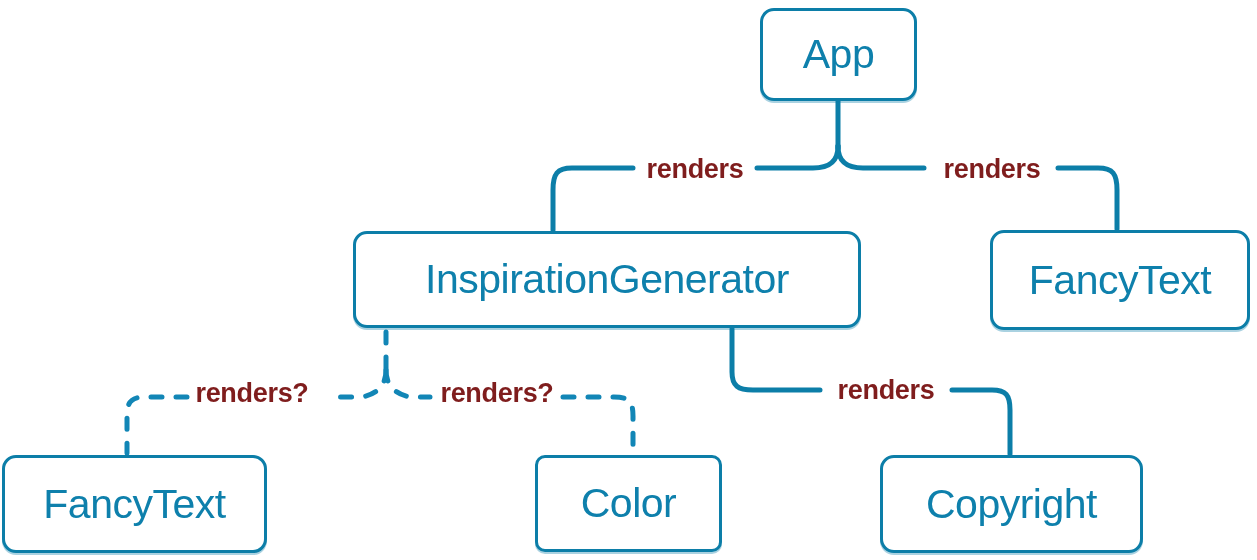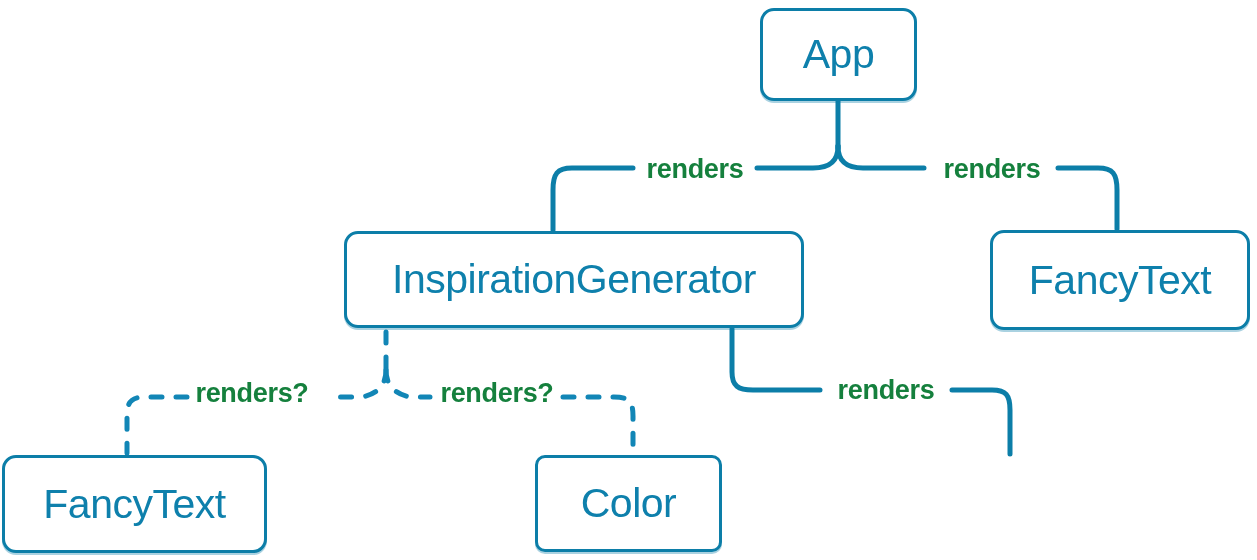--- a/index.html
+++ b/index.html
@@ -44,29 +44,29 @@
     align-items: center;
     justify-content: center;
     color: #0e80ac;
     font-size: 41px;
     font-weight: 500;
     letter-spacing: -0.5px;
     box-shadow: 0 2px 0 rgba(12, 126, 168, 0.35);
     text-align: right;
   }
   .node-app                  { left: 760px;  top: 8px;   width: 157px; height: 93px; }
-  .node-inspiration          { left: 344px;  top: 231px; width: 460px; height: 97px; }
+  .node-inspiration          { left: 353px;  top: 231px; width: 508px; height: 97px; }
   .node-fancytext-top        { left: 990px;  top: 230px; width: 260px; height: 100px; }
   .node-fancytext-bottom     { left: 2px;    top: 455px; width: 265px; height: 98px; }
   .node-color                { left: 535px;  top: 455px; width: 187px; height: 97px; border-radius: 10px; }
   .node-copyright            { left: 880px;  top: 455px; width: 263px; height: 98px; }
   .edge-label {
     position: absolute;
     transform: translate(-50%, -50%);
-    color: #15803d;
+    color: #7f1d1d;
     font-size: 27px;
     font-weight: 600;
     letter-spacing: -0.3px;
     white-space: nowrap;
     background: #ffffff;
     padding: 0 4px;
   }
   .edge-label-a-left  { left: 695px;  top: 169px; }
   .edge-label-a-right { left: 992px;  top: 169px; }
   .edge-label-c-left  { left: 252px;  top: 393px; }
@@ -109,20 +109,23 @@
   </div>
 
   <div class="node node-fancytext-bottom">
     <span>FancyText</span>
   </div>
 
   <div class="node node-color">
     <span>Color</span>
   </div>
 
+  <div class="node node-copyright">
+    <span>Copyright</span>
+  </div>
 
   <span class="edge-label edge-label-a-left">renders</span>
   <span class="edge-label edge-label-a-right">renders</span>
   <span class="edge-label edge-label-c-left">renders?</span>
   <span class="edge-label edge-label-c-right">renders?</span>
   <span class="edge-label edge-label-b">renders</span>
 
 </div>
 
 </body></html>

